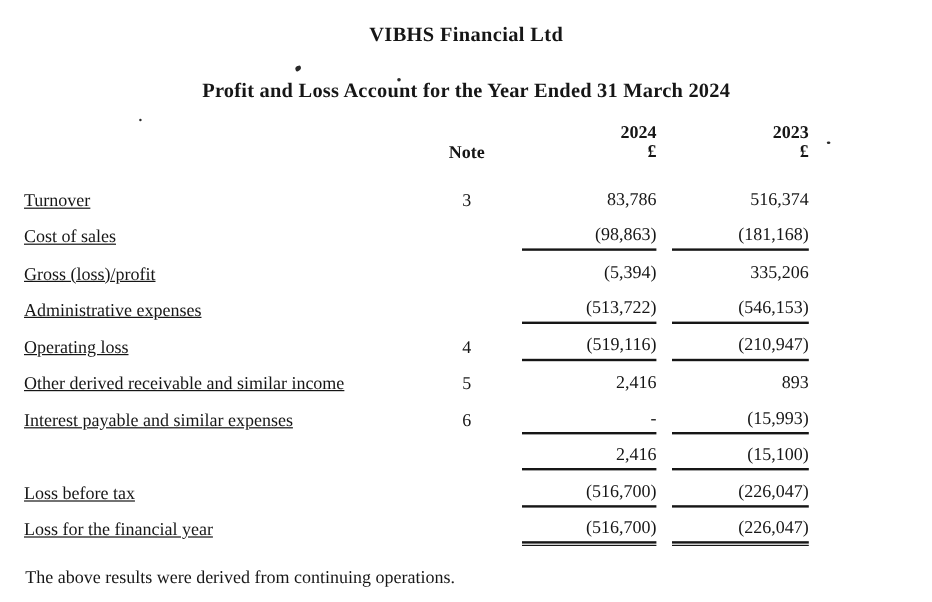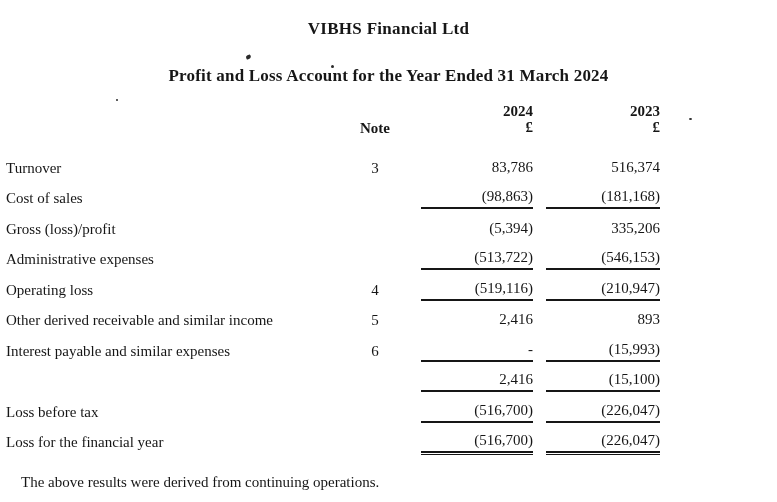--- a/index.html
+++ b/index.html
@@ -33,37 +33,37 @@
     left: 0;
     width: 100%;
     text-align: center;
     font-size: 17px;
     font-weight: bold;
     letter-spacing: 0.2px;
   }
   .pl-table {
     position: absolute;
     top: 104px;
-    left: 2px;
+    left: 16px;
     width: 673px;
   }
   .trow {
     display: flex;
     align-items: center;
     height: 30.5px;
     font-size: 15px;
   }
   .hrow {
     display: flex;
     align-items: center;
     height: 16px;
     font-size: 15px;
     font-weight: bold;
   }
-  .c-label { flex: 1 1 auto; padding-left: 4px; }
+  .c-label { flex: 1 1 auto; padding-left: 4px; text-decoration: underline; }
   .c-note  { width: 56px;  text-align: center; }
   .c-v1    { width: 130px; }
   .c-gap   { width: 10px; }
   .c-v2    { width: 117px; }
   .c-rpad  { width: 15px; }
   .vbox {
     width: 112px;
     margin-left: auto;
     text-align: right;
     padding-bottom: 2px;

